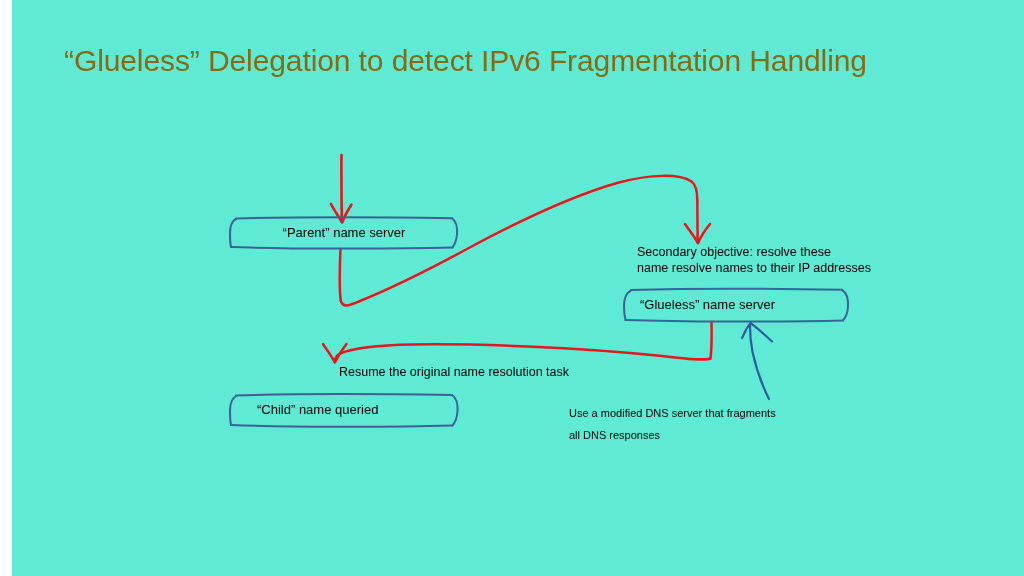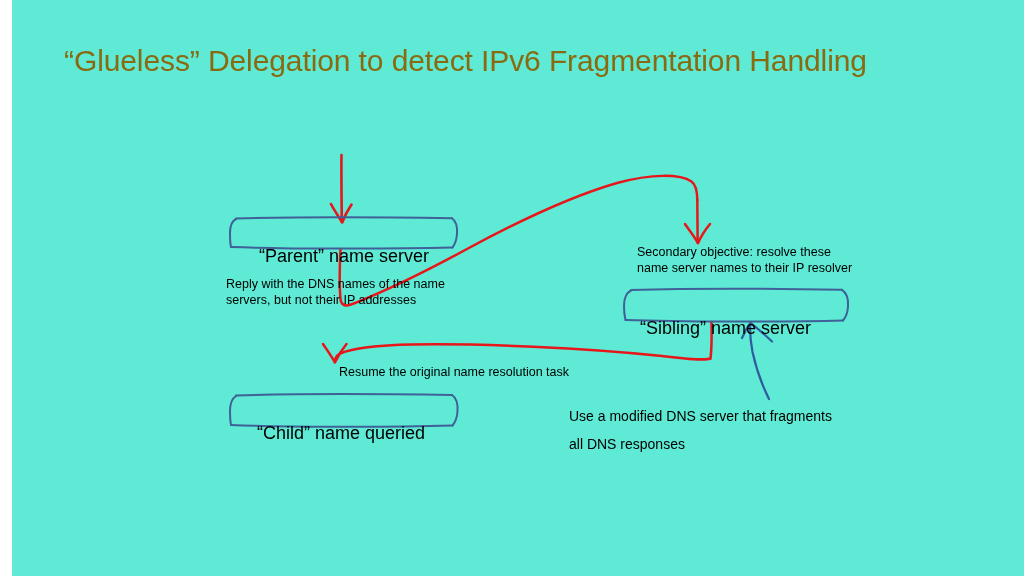--- a/index.html
+++ b/index.html
@@ -42,38 +42,37 @@
   .hand-box {
     position: absolute;
   }
   .hand-box svg {
     position: absolute;
     left: 0; top: 0;
     overflow: visible;
   }
   .hand-box .box-label {
     position: absolute;
-    font-size: 18px;
+    font-size: 13px;
     line-height: 16px;
     color: #000;
     white-space: nowrap;
-    margin-top: 23px;
   }
 
   
   .annot {
     position: absolute;
     font-size: 12.5px;
     line-height: 15.5px;
     color: #000;
     white-space: pre-wrap;
   }
   .annot.large {
-    font-size: 14px;
-    line-height: 28px;
+    font-size: 11px;
+    line-height: 22px;
   }
 
   
   #ink-layer {
     position: absolute;
     left: 0; top: 0;
     width: 1024px;
     height: 576px;
     pointer-events: none;
   }
@@ -125,38 +124,36 @@
     <div class="box-label" style="left:0; top:13px; width:240px; text-align:center;">“Parent” name server</div>
   </div>
 
   <div class="hand-box" style="left:606px; top:284px; width:234px; height:44px;">
     <svg width="234" height="44" viewBox="0 0 234 44">
       <path d="M13,6.5 C8,9 6,15 6,22 C6,28 6.5,32 7.5,36" fill="none" stroke="#3f6198" stroke-width="2" stroke-linecap="round"></path>
       <path d="M13,6 C60,4.6 150,4.4 224,5.8" fill="none" stroke="#3f6198" stroke-width="2" stroke-linecap="round"></path>
       <path d="M224,5.8 C229,9 230.5,15 230,22.5 C229.6,29 228,33 225,36.5" fill="none" stroke="#3f6198" stroke-width="2" stroke-linecap="round"></path>
       <path d="M7.5,36 C60,37.8 160,38.2 225,36.5" fill="none" stroke="#3f6198" stroke-width="2" stroke-linecap="round"></path>
     </svg>
-    <div class="box-label" style="left:22px; top:13px;">“Sibling” name server</div>
+    <div class="box-label" style="left:22px; top:13px;">“Glueless” name server</div>
   </div>
 
   <div class="hand-box" style="left:212px; top:389px; width:240px; height:44px;">
     <svg width="240" height="44" viewBox="0 0 240 44">
       <path d="M12,7 C8,9.5 6,15 6,22 C6,28 6.2,32 7,36" fill="none" stroke="#3f6198" stroke-width="2" stroke-linecap="round"></path>
       <path d="M12,6.4 C60,5.0 150,4.8 228,6.0" fill="none" stroke="#3f6198" stroke-width="2" stroke-linecap="round"></path>
       <path d="M228,6.0 C232.5,9 234,15 233.5,22.5 C233,29 231.5,33 228.5,36.5" fill="none" stroke="#3f6198" stroke-width="2" stroke-linecap="round"></path>
       <path d="M7,36 C60,38 160,38.4 228.5,36.5" fill="none" stroke="#3f6198" stroke-width="2" stroke-linecap="round"></path>
     </svg>
     <div class="box-label" style="left:33px; top:13px;">“Child” name queried</div>
   </div>
 
-  <div class="annot" style="left:214px; top:277px; width:230px;">Reply with the DNS names of the name
-servers, but not their IP addresses</div>
 
   <div class="annot" style="left:625px; top:245px; width:260px;">Secondary objective: resolve these
-name server names to their IP resolver</div>
+name resolve names to their IP addresses</div>
 
   <div class="annot" style="left:319px; top:365px; width:260px;margin-left:8px;">Resume the original name resolution task</div>
 
   <div class="annot large" style="left:557px; top:402px; width:310px;">Use a modified DNS server that fragments
 all DNS responses</div>
 
 
 </div>
 
 </body></html>

